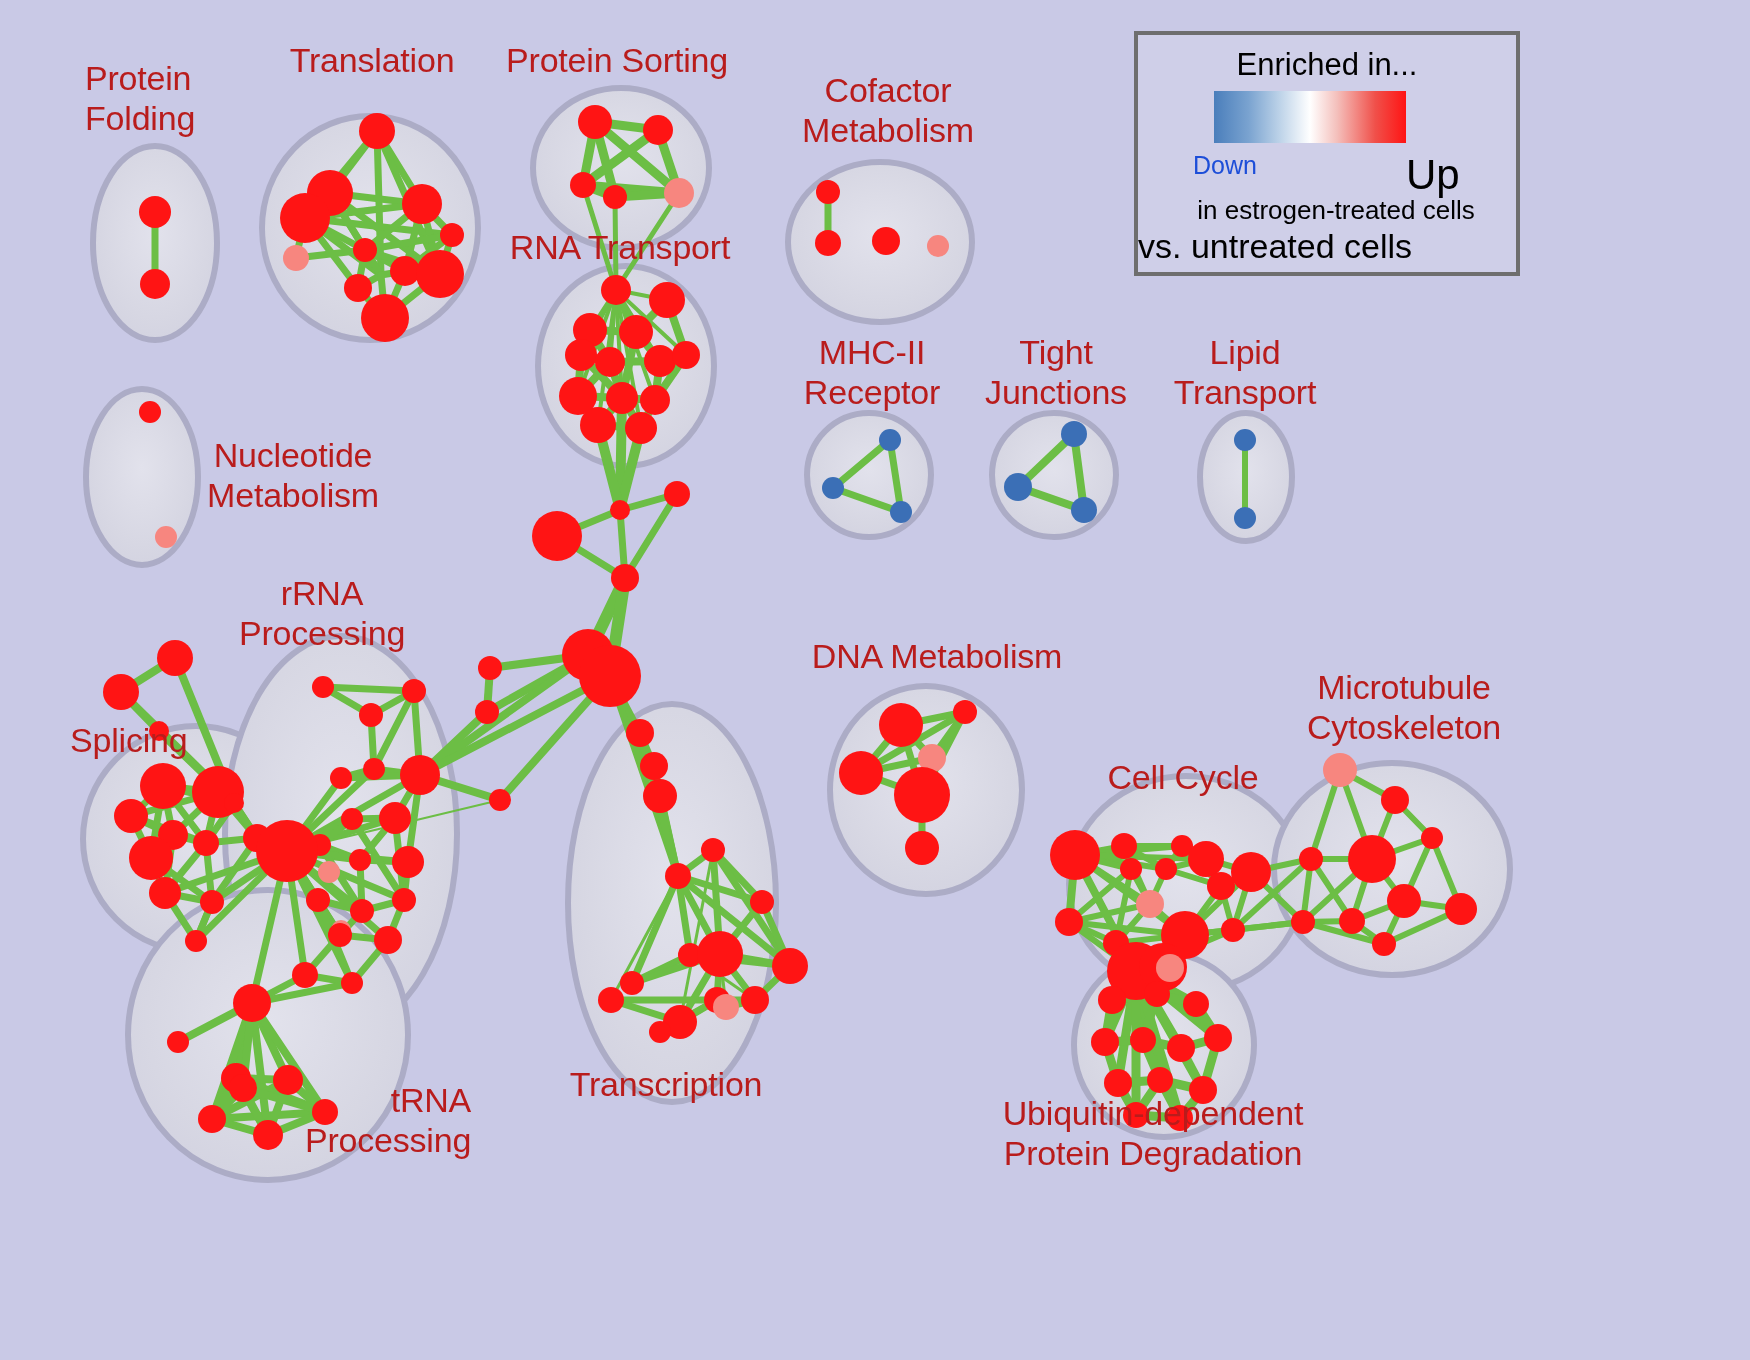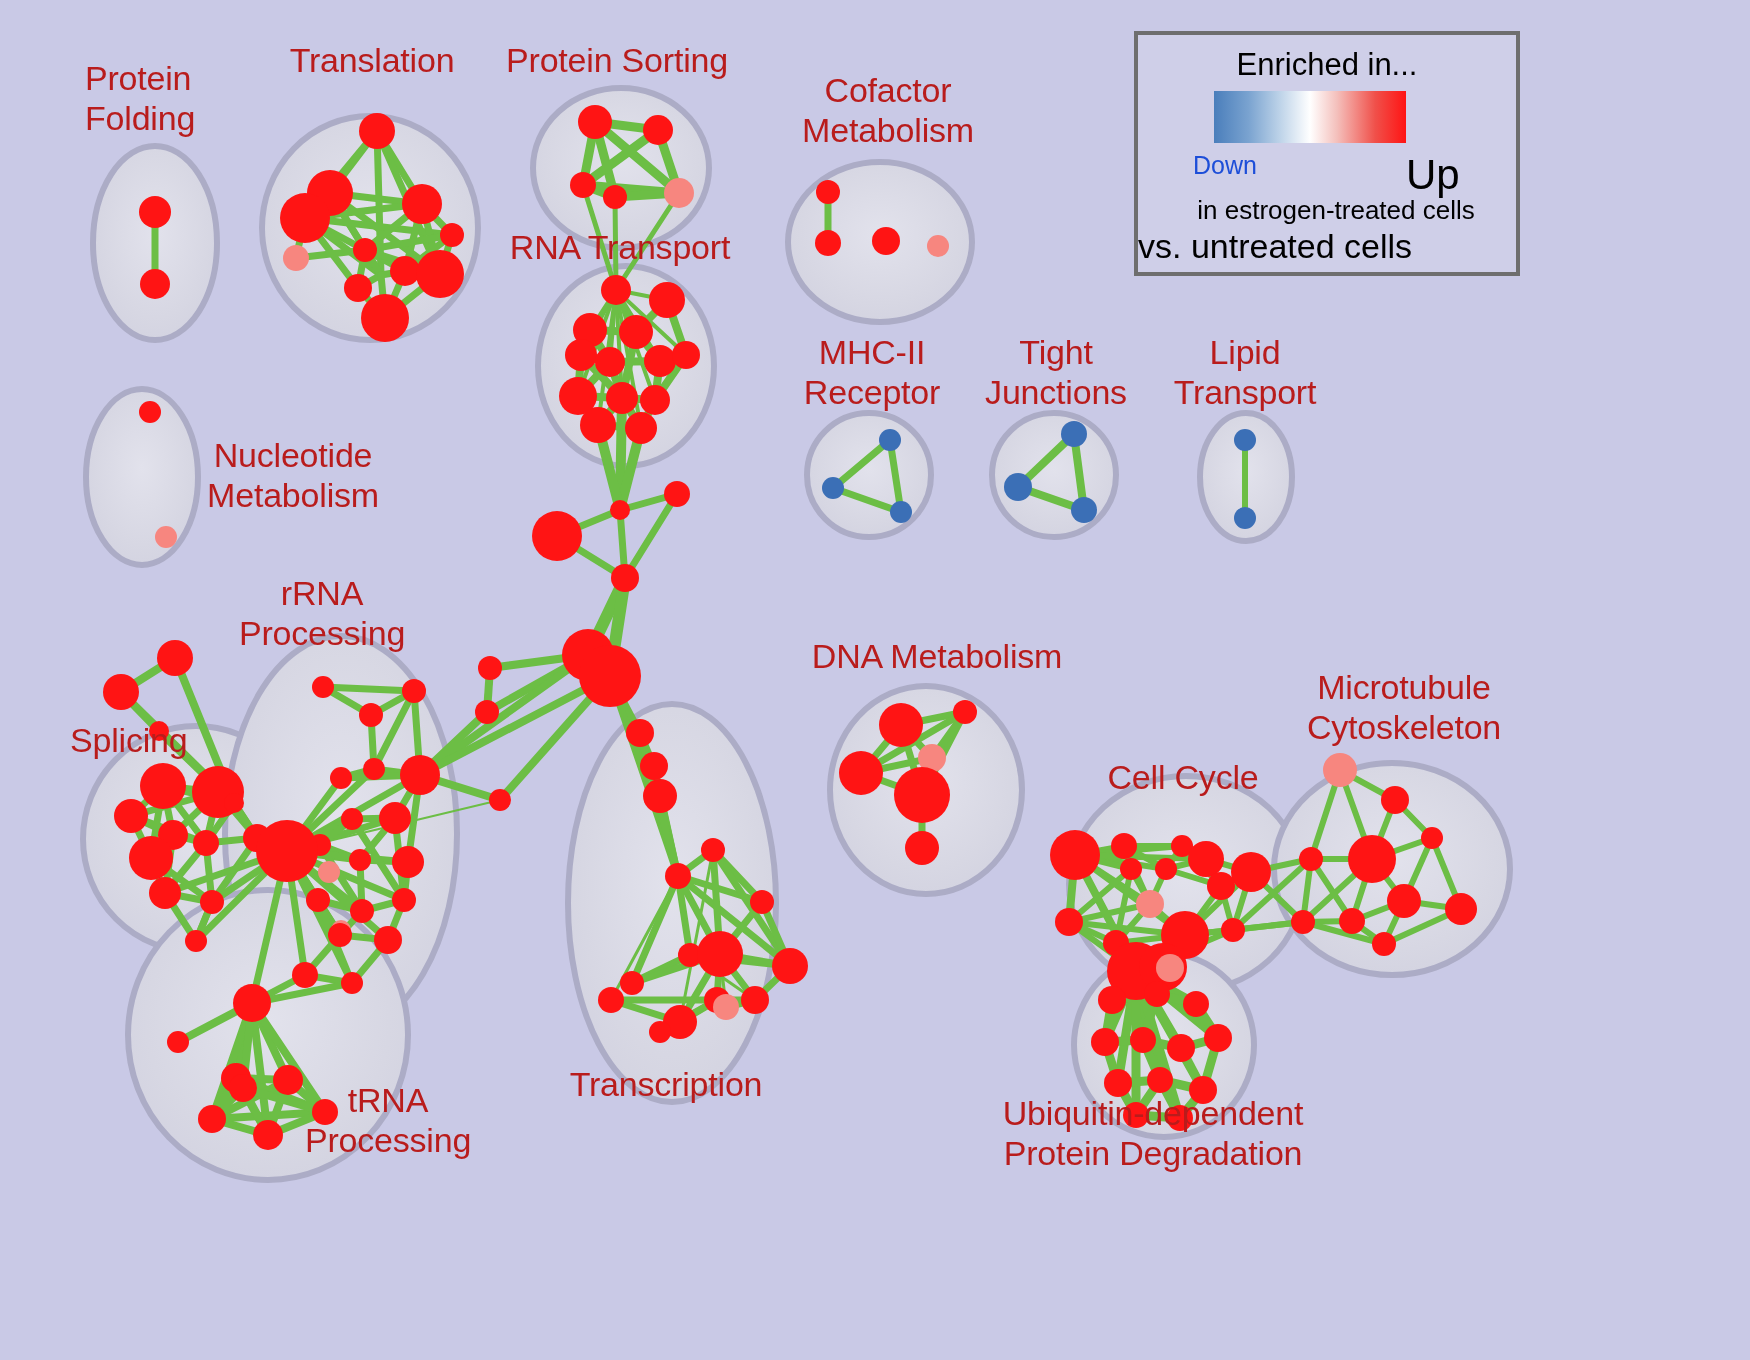--- a/index.html
+++ b/index.html
@@ -710,21 +710,21 @@
 Metabolism</div>
   <div class="cl-label ctr" style="left:872px;top:332px;">MHC-II
 Receptor</div>
   <div class="cl-label ctr" style="left:1056px;top:332px;">Tight
 Junctions</div>
   <div class="cl-label ctr" style="left:1245px;top:332px;">Lipid
 Transport</div>
   <div class="cl-label ctr" style="left:322px;top:573px;">rRNA
 Processing</div>
   <div class="cl-label" style="left:70px;top:720px;">Splicing</div>
-  <div class="cl-label ctr" style="left:388px;top:1080px;">tRNA
+  <div class="cl-label ctr" style="left:388px;top:1080px;text-align:right;">tRNA
 Processing</div>
   <div class="cl-label ctr" style="left:666px;top:1064px;">Transcription</div>
   <div class="cl-label ctr" style="left:937px;top:636px;">DNA Metabolism</div>
   <div class="cl-label ctr" style="left:1183px;top:757px;">Cell Cycle</div>
   <div class="cl-label ctr" style="left:1404px;top:667px;">Microtubule
 Cytoskeleton</div>
   <div class="cl-label ctr" style="left:1153px;top:1093px;">Ubiquitin-dependent
 Protein Degradation</div>
 
   <div id="legend">

